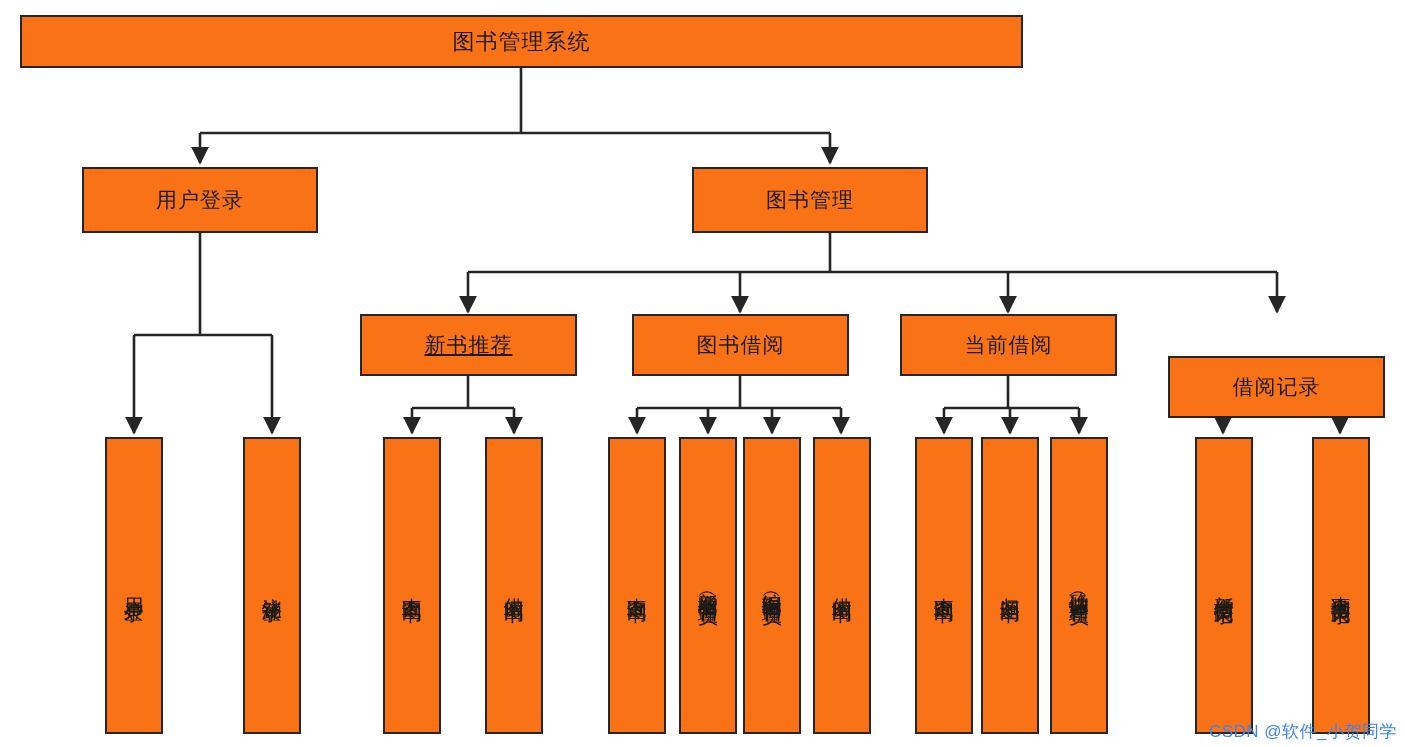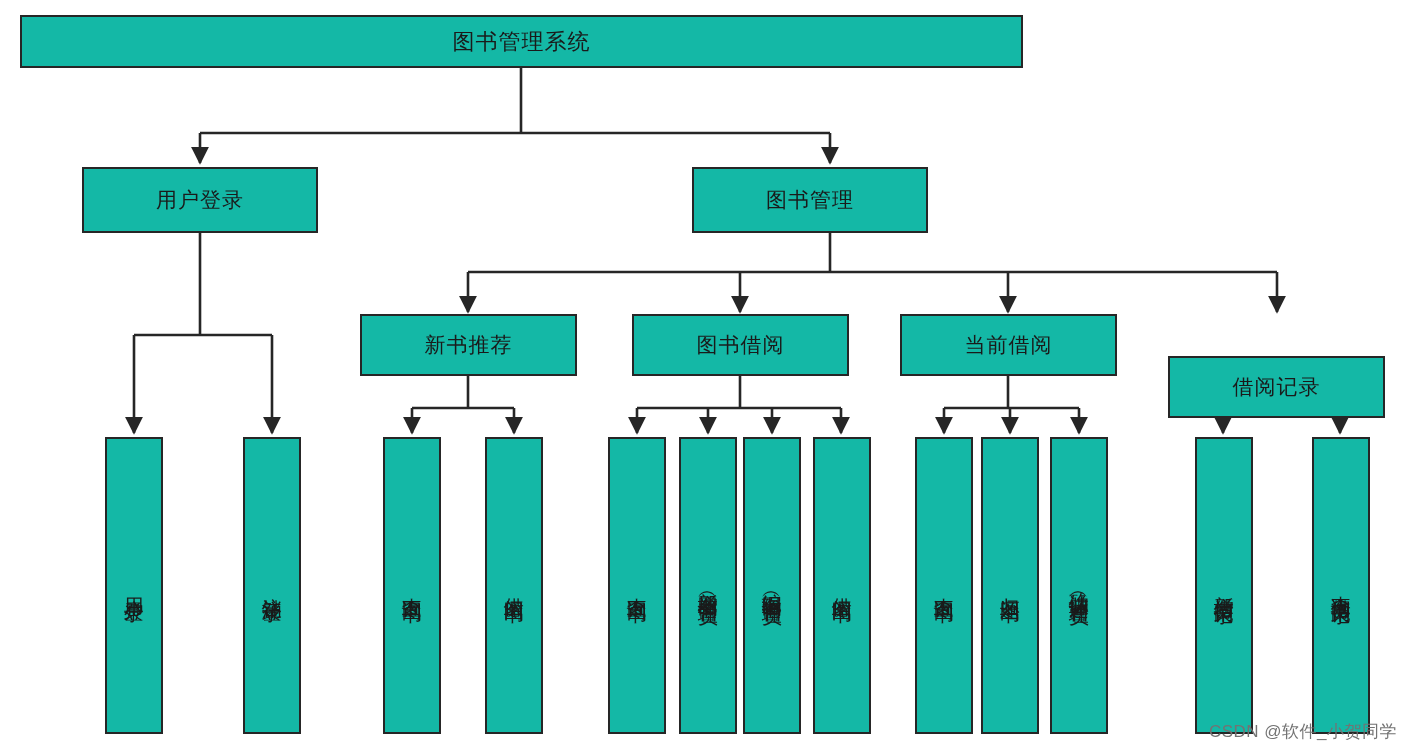--- a/index.html
+++ b/index.html
@@ -1,28 +1,28 @@
 <!DOCTYPE html>
 <html><head>
 <meta charset="utf-8">
 <title>图书管理系统 功能结构图</title>
 <style>
   html,body{margin:0;padding:0;background:#ffffff;}
   body{font-family:"Liberation Sans","DejaVu Sans",sans-serif;}
   #canvas{position:relative;width:1405px;height:747px;background:#ffffff;overflow:hidden;}
   svg#wires{position:absolute;left:0;top:0;width:1405px;height:747px;pointer-events:none;}
-  .node{position:absolute;box-sizing:border-box;border:2.5px solid #262626;background:#14b8a6;
+  .node{position:absolute;box-sizing:border-box;border:2.5px solid #262626;background:#f97316;
         display:flex;align-items:center;justify-content:center;color:#1a1a1a;}
   .node.h{font-size:21px;letter-spacing:1px;}
   .node.root{font-size:22px;}
   .node.v{padding:6px 0;}
   .vtext{writing-mode:vertical-rl;text-orientation:upright;font-size:20px;line-height:1.22;
          letter-spacing:2px;white-space:nowrap;display:block;}
   .node.v .vtext{max-height:285px;}
-  #watermark{position:absolute;right:8px;bottom:4px;font-size:17px;color:#737373;
+  #watermark{position:absolute;right:8px;bottom:4px;font-size:17px;color:#3b82f6;
              letter-spacing:.5px;white-space:nowrap;}
 </style>
 </head>
 <body>
 
 <div id="canvas">
 
   <svg id="wires" viewBox="0 0 1405 747" xmlns="http://www.w3.org/2000/svg">
     <defs>
       <marker id="arrow" viewBox="0 0 10 10" refX="9" refY="5" markerWidth="7" markerHeight="7" orient="auto-start-reverse">
@@ -77,21 +77,21 @@
     <span>图书管理系统</span>
   </div>
 
   <div class="node h" style="left:82px;top:167px;width:236px;height:66px;">
     <span>用户登录</span>
   </div>
   <div class="node h" style="left:692px;top:167px;width:236px;height:66px;">
     <span>图书管理</span>
   </div>
 
-  <div class="node h" style="left:360px;top:314px;width:217px;height:62px;">
+  <div class="node h" style="left:360px;top:314px;width:217px;height:62px;text-decoration:underline;">
     <span>新书推荐</span>
   </div>
   <div class="node h" style="left:632px;top:314px;width:217px;height:62px;">
     <span>图书借阅</span>
   </div>
   <div class="node h" style="left:900px;top:314px;width:217px;height:62px;">
     <span>当前借阅</span>
   </div>
   <div class="node h" style="left:1168px;top:314px;width:217px;height:62px;margin-top:42px;">
     <span>借阅记录</span>

